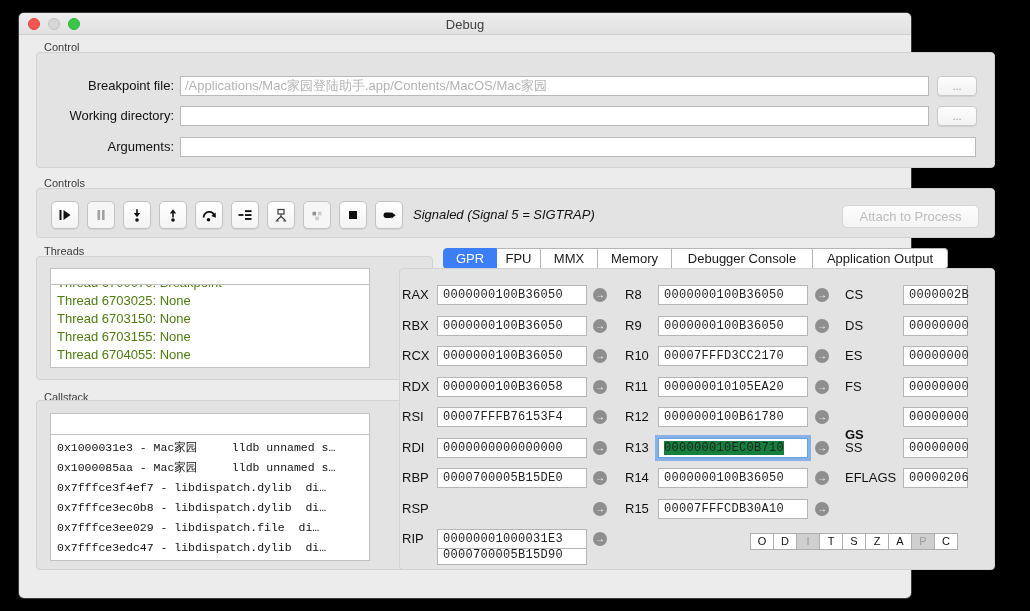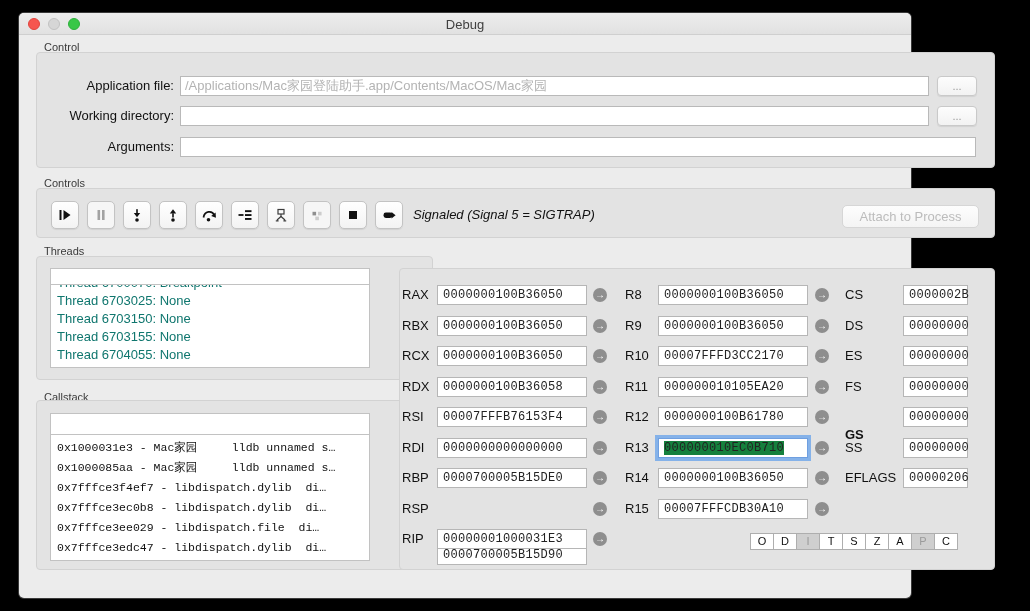--- a/index.html
+++ b/index.html
@@ -40,21 +40,21 @@
   .toolbtn.disabled { background:#f6f6f6; }
   .status { position:absolute; font-size:13px; font-style:italic; color:#111; height:28px; line-height:28px; }
   .attach { position:absolute; border:1px solid #d6d6d6; border-radius:5px;
             background:linear-gradient(#fdfdfd,#f4f4f4); color:#bcbcbc; font-size:13px;
             text-align:center; }
 
   
   .strip { position:absolute; background:#fff; border:1px solid #c2c2c2; }
   .listbox { position:absolute; background:#fff; border:1px solid #c2c2c2; overflow:hidden; }
   .threaditems { margin-top:-11px; }
-  .litem { height:18px; line-height:18px; font-size:13px; color:#0f766e; padding-left:6px; white-space:pre; }
+  .litem { height:18px; line-height:18px; font-size:13px; color:#4d7c0f; padding-left:6px; white-space:pre; }
   .csitem { height:20px; line-height:20px; font-family:"Liberation Mono",monospace; font-size:11.5px;
             color:#111; padding-left:6px; white-space:pre; }
   .csitems { padding-top:3px; }
 
   
   .tabs { position:absolute; display:flex; height:21px; }
   .tab { height:21px; line-height:20px; text-align:center; font-size:13px; color:#1a1a1a;
          background:#fff; border:1px solid #b6b6b6; border-left:none; }
   .tab:first-child { border-left:1px solid #b6b6b6; border-radius:4px 0 0 4px; }
   .tab:last-child { border-radius:0 4px 4px 0; }
@@ -88,21 +88,21 @@
   <div class="titlebar">
     <span class="light red"></span>
     <span class="light gray"></span>
     <span class="light green"></span>
     <div class="title">Debug</div>
   </div>
 
   <div class="grouplabel" style="left:25px;top:28px;">Control</div>
   <div class="groupbox" style="left:17px;top:39px;width:959px;height:116px;"></div>
 
-  <div class="flabel" style="left:20px;top:63px;">Application file:</div>
+  <div class="flabel" style="left:20px;top:63px;">Breakpoint file:</div>
   <div class="tfield ghost" style="left:161px;top:63px;width:749px;">/Applications/Mac家园登陆助手.app/Contents/MacOS/Mac家园</div>
   <div class="browse" style="left:918px;top:63px;">...</div>
 
   <div class="flabel" style="left:20px;top:93px;">Working directory:</div>
   <div class="tfield" style="left:161px;top:93px;width:749px;"></div>
   <div class="browse" style="left:918px;top:93px;">...</div>
 
   <div class="flabel" style="left:20px;top:124px;">Arguments:</div>
   <div class="tfield" style="left:161px;top:124px;width:796px;"></div>
 
@@ -218,20 +218,28 @@
     <div class="csitems">
       <div class="csitem">0x1000031e3 - Mac家园     lldb unnamed s…</div>
       <div class="csitem">0x1000085aa - Mac家园     lldb unnamed s…</div>
       <div class="csitem">0x7fffce3f4ef7 - libdispatch.dylib  di…</div>
       <div class="csitem">0x7fffce3ec0b8 - libdispatch.dylib  di…</div>
       <div class="csitem">0x7fffce3ee029 - libdispatch.file  di…</div>
       <div class="csitem">0x7fffce3edc47 - libdispatch.dylib  di…</div>
     </div>
   </div>
 
+  <div class="tabs" style="left:424px;top:235px;">
+    <div class="tab active" style="width:54px;">GPR</div>
+    <div class="tab" style="width:44px;">FPU</div>
+    <div class="tab" style="width:57px;">MMX</div>
+    <div class="tab" style="width:74px;">Memory</div>
+    <div class="tab" style="width:141px;">Debugger Console</div>
+    <div class="tab" style="width:135px;">Application Output</div>
+  </div>
 
   <div class="groupbox" style="left:380px;top:255px;width:596px;height:302px;"></div>
 
   <div class="rlab" style="left:383px;top:272px;">RAX</div>
   <div class="rfield" style="left:418px;top:272px;"><span class="val">0000000100B36050</span></div>
   <div class="arrowbtn" style="left:574px;top:275px;">→</div>
   <div class="rlab" style="left:383px;top:303px;">RBX</div>
   <div class="rfield" style="left:418px;top:303px;"><span class="val">0000000100B36050</span></div>
   <div class="arrowbtn" style="left:574px;top:306px;">→</div>
   <div class="rlab" style="left:383px;top:333px;">RCX</div>

